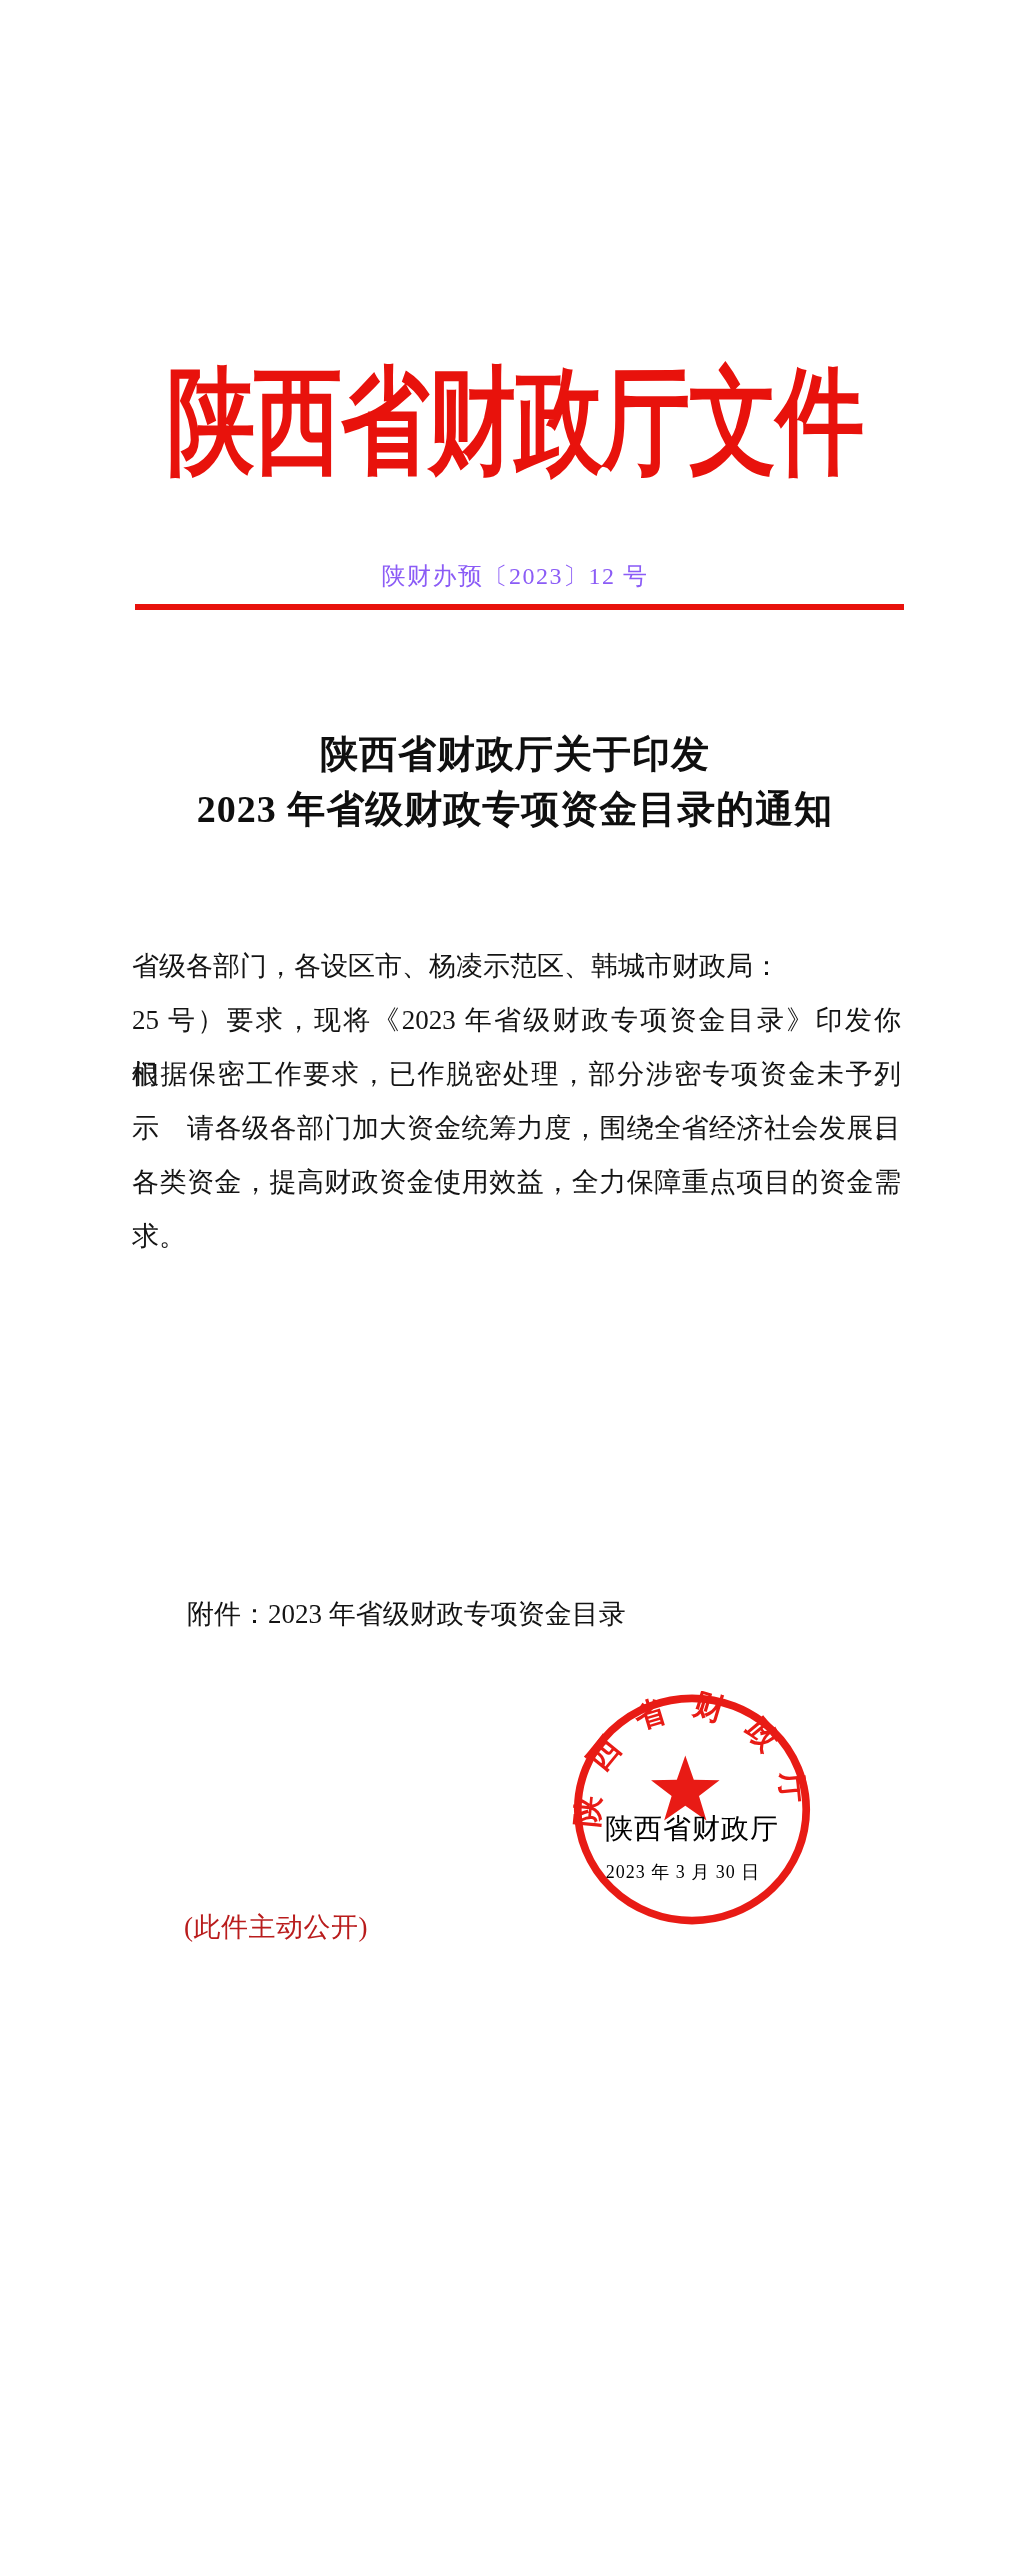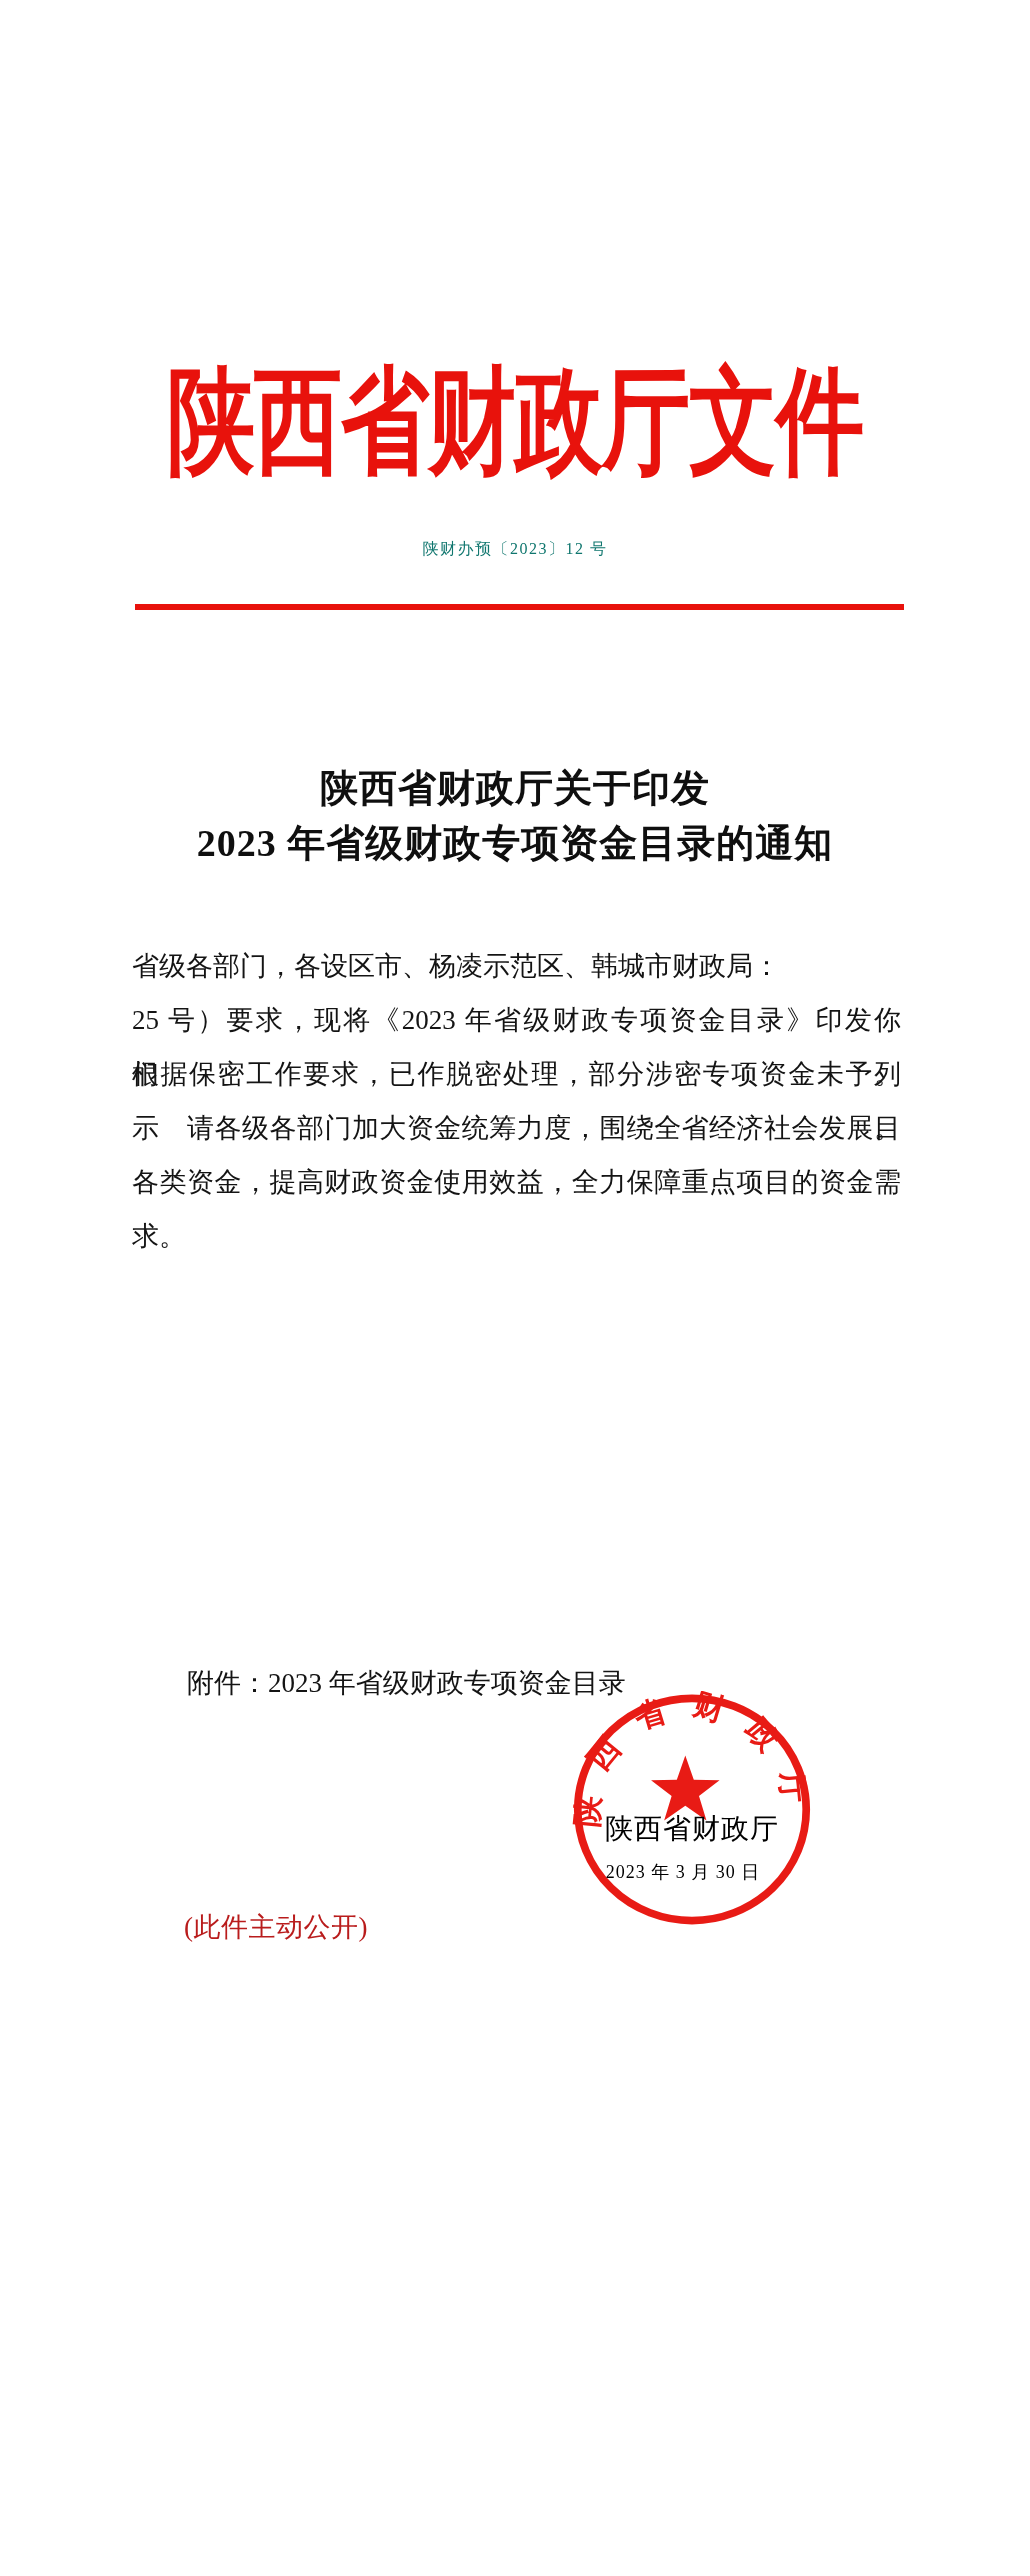--- a/index.html
+++ b/index.html
@@ -8,43 +8,43 @@
     font-family:"Liberation Serif","DejaVu Serif",serif;color:#121212;
     overflow:hidden;margin:0 auto;
   }
   
   .banner{
     position:absolute;left:0;right:0;top:344px;text-align:center;
     font-size:88px;font-weight:bold;color:#e8120c;letter-spacing:-1px;
     transform:scaleY(1.32);transform-origin:50% 0;white-space:nowrap;
   }
   .docnum{
-    position:absolute;left:0;right:0;top:539px;text-align:center;
-    font-size:16px;letter-spacing:1.5px;color:#0f766e;white-space:nowrap;
+    position:absolute;left:0;right:0;top:560px;text-align:center;
+    font-size:24px;letter-spacing:1.5px;color:#8b5cf6;white-space:nowrap;
   }
   .red-rule{
     position:absolute;left:135px;top:604px;width:769px;height:5.7px;
     background:#e8120c;
   }
   
   .doc-title{
     position:absolute;left:0;right:0;top:727px;text-align:center;
     font-size:38px;font-weight:bold;line-height:55px;letter-spacing:1px;
-    color:#0f0f0f;white-space:nowrap;margin-top:34px;
+    color:#0f0f0f;white-space:nowrap;
   }
   
   .body-text{
     position:absolute;left:132px;top:939px;width:769px;
     font-size:27px;line-height:54px;color:#141414;
   }
   .body-text .ln{height:54px;white-space:nowrap;}
   .body-text .ind{text-indent:55px;}
   .body-text .str{white-space:normal;text-align:justify;text-align-last:justify;}
   .attachment{
-    position:absolute;left:132px;top:1656px;width:769px;
+    position:absolute;left:132px;top:1587px;width:769px;
     font-size:27px;line-height:54px;color:#141414;text-indent:55px;white-space:nowrap;
   }
   
   .seal{position:absolute;left:568px;top:1691px;width:248px;height:242px;z-index:1;opacity:.96;}
   .sig-agency{
     position:absolute;left:568px;top:1810px;width:248px;text-align:center;
     font-size:28px;letter-spacing:1px;color:#000;z-index:2;white-space:nowrap;
   }
   .sig-date{
     position:absolute;left:559px;top:1860px;width:248px;text-align:center;

